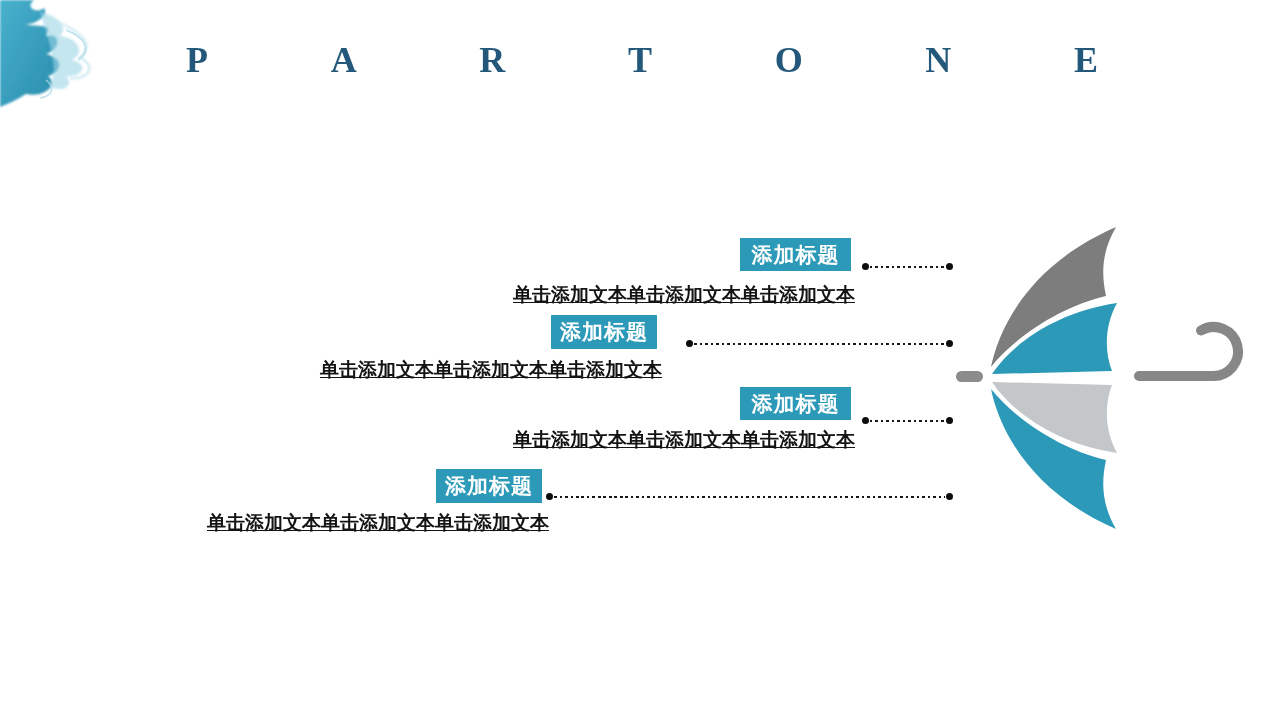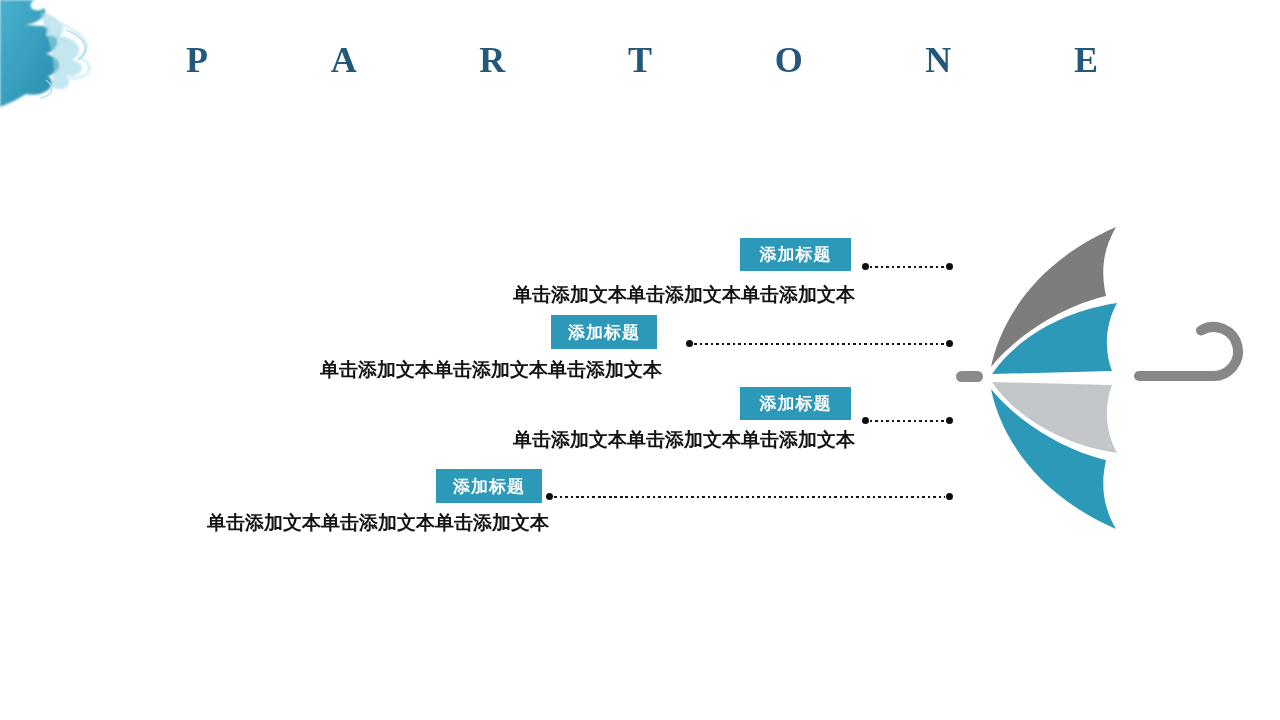--- a/index.html
+++ b/index.html
@@ -13,31 +13,32 @@
     display:flex;justify-content:space-between;align-items:center;
   }
   .title-letter{
     font-size:36px;font-weight:bold;color:#23587a;line-height:1;
     font-family:"Liberation Serif",serif;
   }
   
   .add-title-btn{
     position:absolute;height:33px;background:#2b99b7;color:#ffffff;
     display:flex;align-items:center;justify-content:center;
-    font-size:17px;font-weight:bold;letter-spacing:1px;white-space:nowrap;
+    font-size:21px;font-weight:bold;letter-spacing:1px;white-space:nowrap;
     font-family:"Liberation Serif","DejaVu Sans",serif;cursor:pointer;
   }
   .btn-r1{left:740px;top:238px;width:111px;}
   .btn-r2{left:551px;top:315px;width:106px;height:34px;}
   .btn-r3{left:740px;top:387px;width:111px;}
   .btn-r4{left:436px;top:469px;width:106px;height:34px;}
   .body-text{
     position:absolute;font-size:19px;font-weight:bold;color:#141414;
     white-space:nowrap;letter-spacing:0px;line-height:22px;
     font-family:"Liberation Serif","DejaVu Sans",serif;
+    text-decoration:underline;
   }
   .txt-r1{left:513px;top:284px;}
   .txt-r2{left:320px;top:359px;}
   .txt-r3{left:513px;top:429px;}
   .txt-r4{left:207px;top:512px;}
   
   .connector{position:absolute;height:7px;display:flex;align-items:center;}
   .conn-r1{left:862px;top:263px;width:91px;}
   .conn-r2{left:686px;top:340px;width:267px;}
   .conn-r3{left:862px;top:417px;width:91px;}

